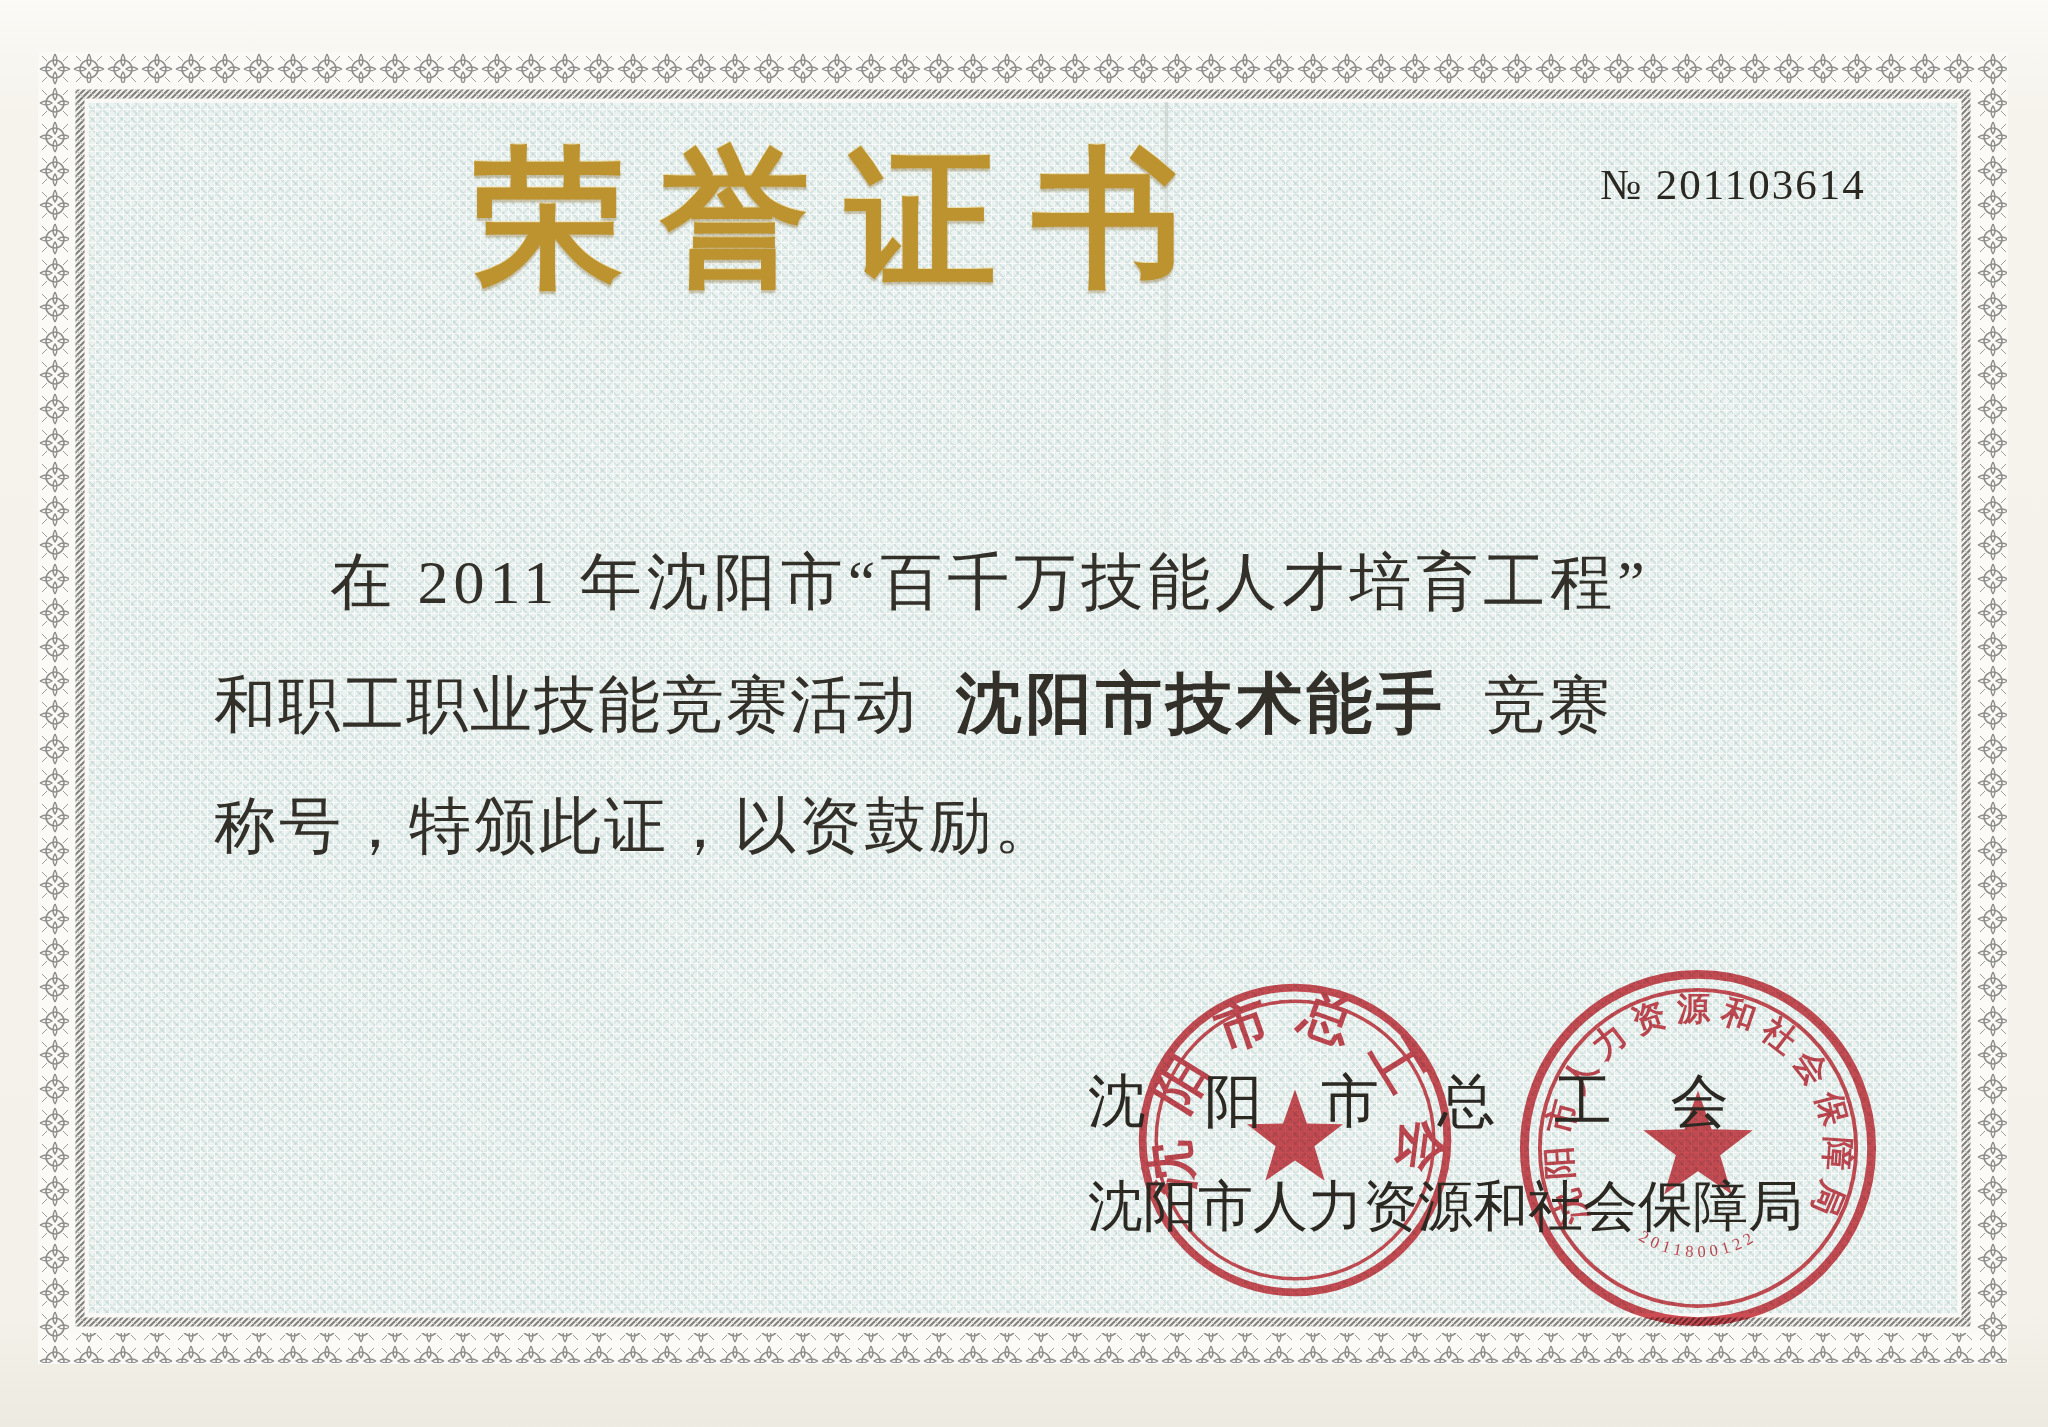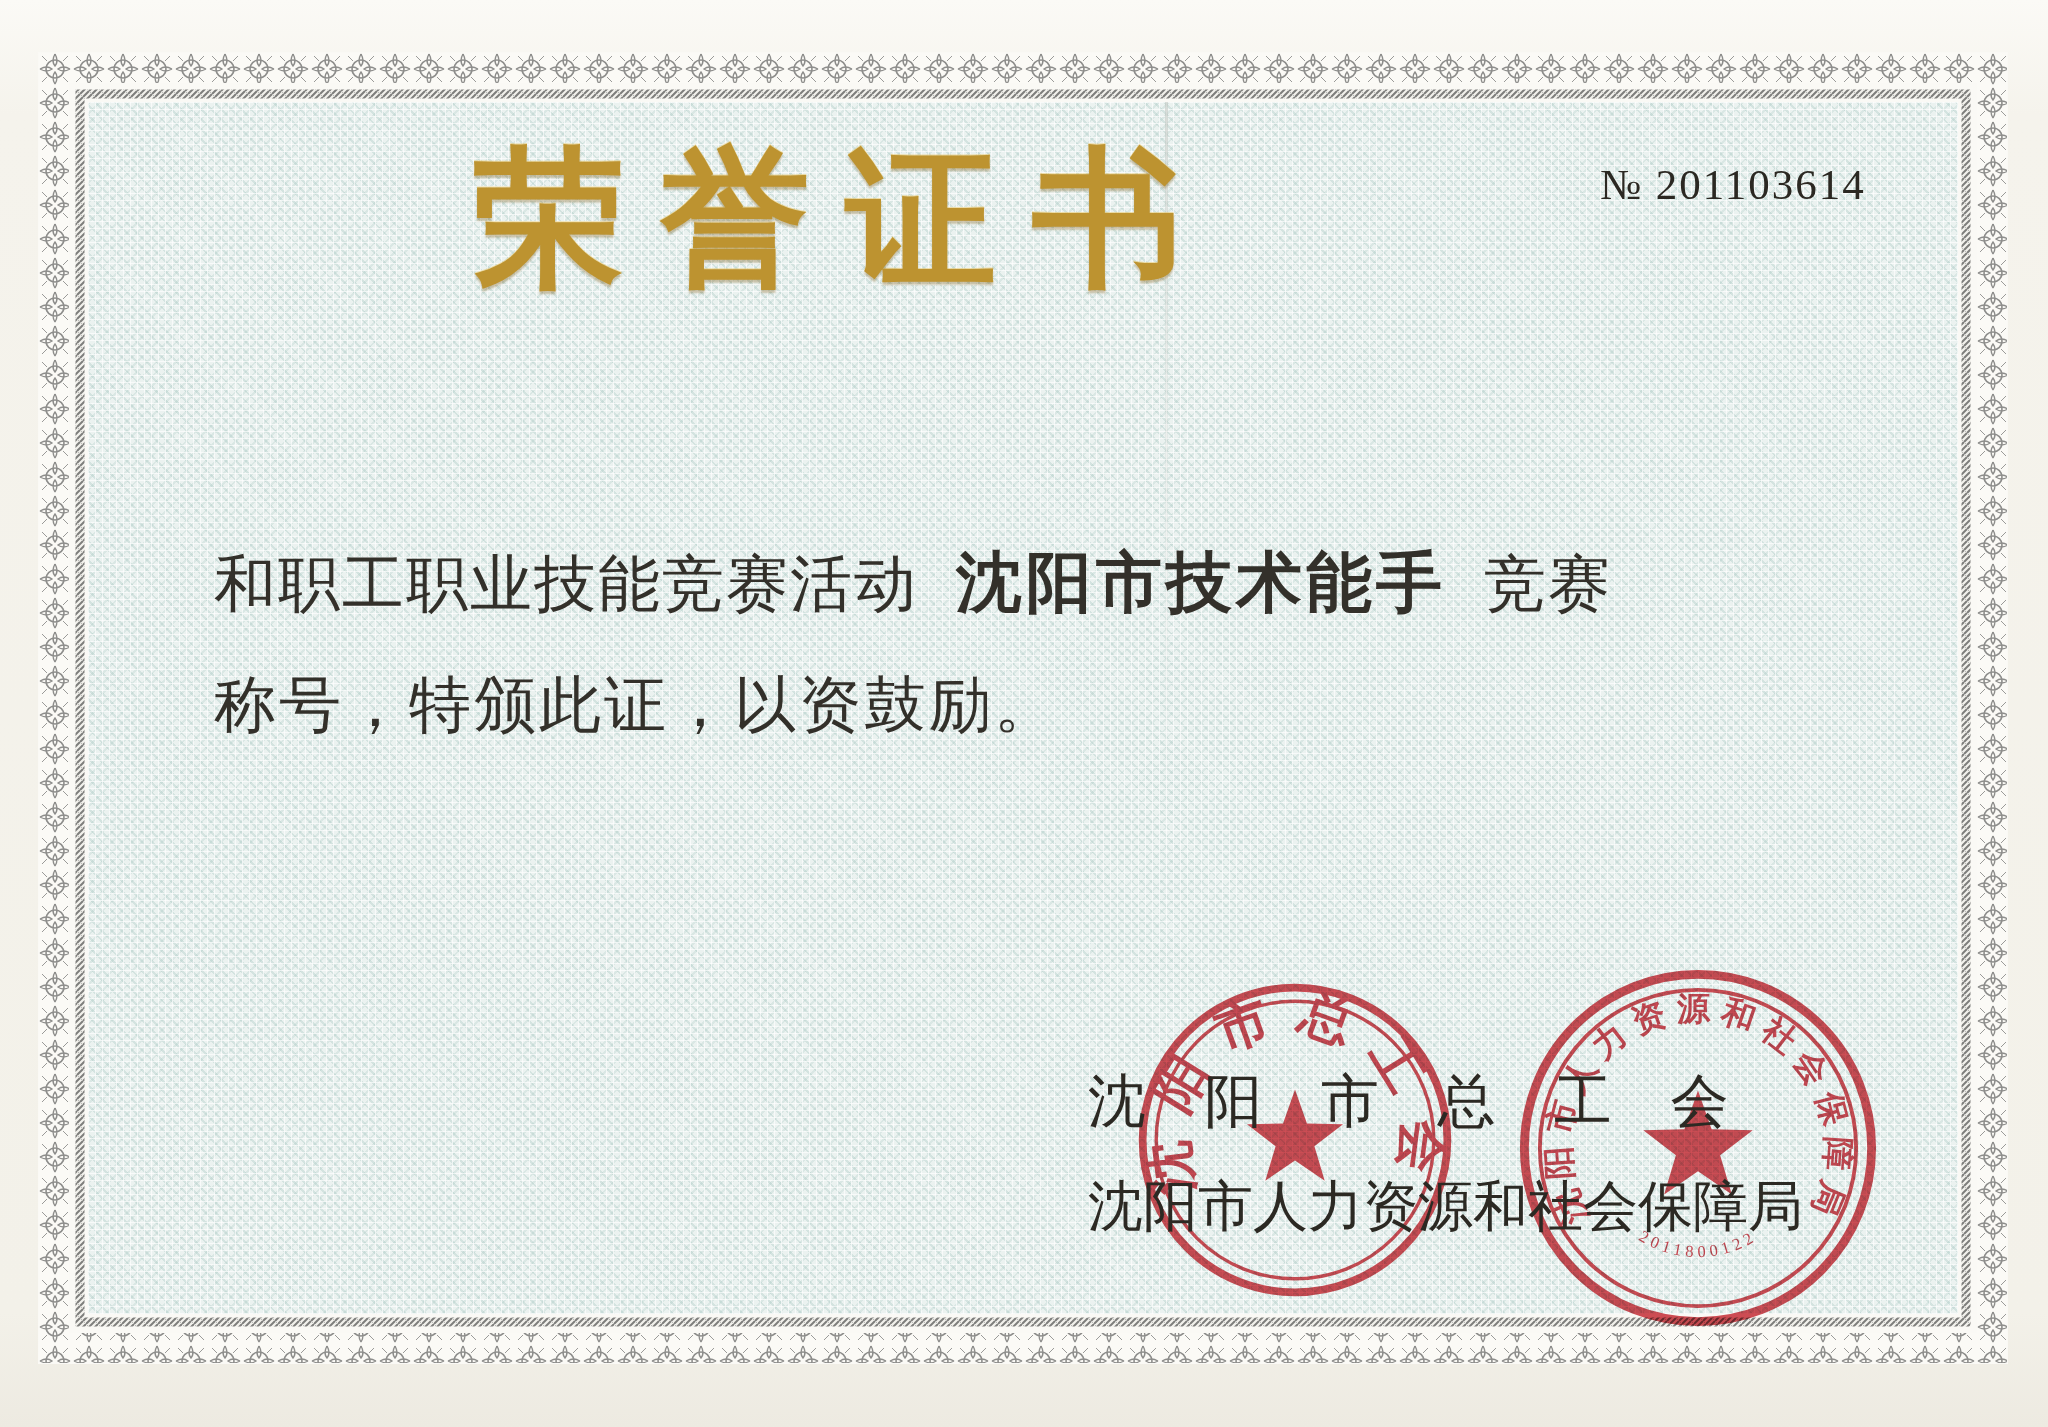--- a/index.html
+++ b/index.html
@@ -99,20 +99,21 @@
     <div class="content">
 
       <div class="crease"></div>
 
       <div class="title">荣誉证书</div>
 
       <div class="serial">№ 201103614</div>
 
 
       <div class="body-block">
+        <div class="line1">在 2011 年沈阳市“百千万技能人才培育工程”</div>
         <div class="line2">
           <span>和职工职业技能竞赛活动</span><span class="hand">沈阳市技术能手</span><span>竞赛</span>
         </div>
         <div class="line4">称号，特颁此证，以资鼓励。</div>
       </div>
 
       <div class="sig-block">
         <div class="issuer1">沈 阳 市 总 工 会</div>
         <div class="issuer2">沈阳市人力资源和社会保障局</div>
       </div>

